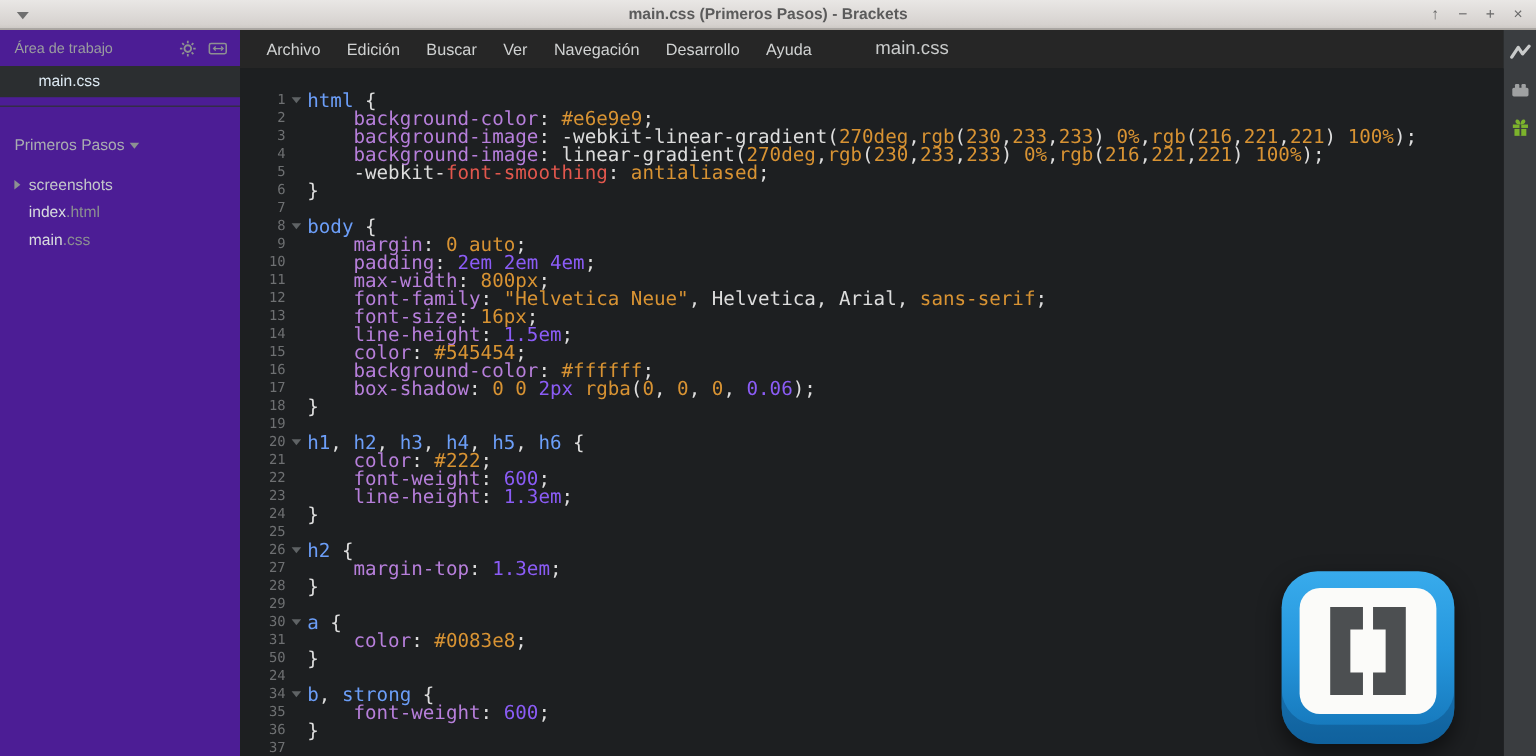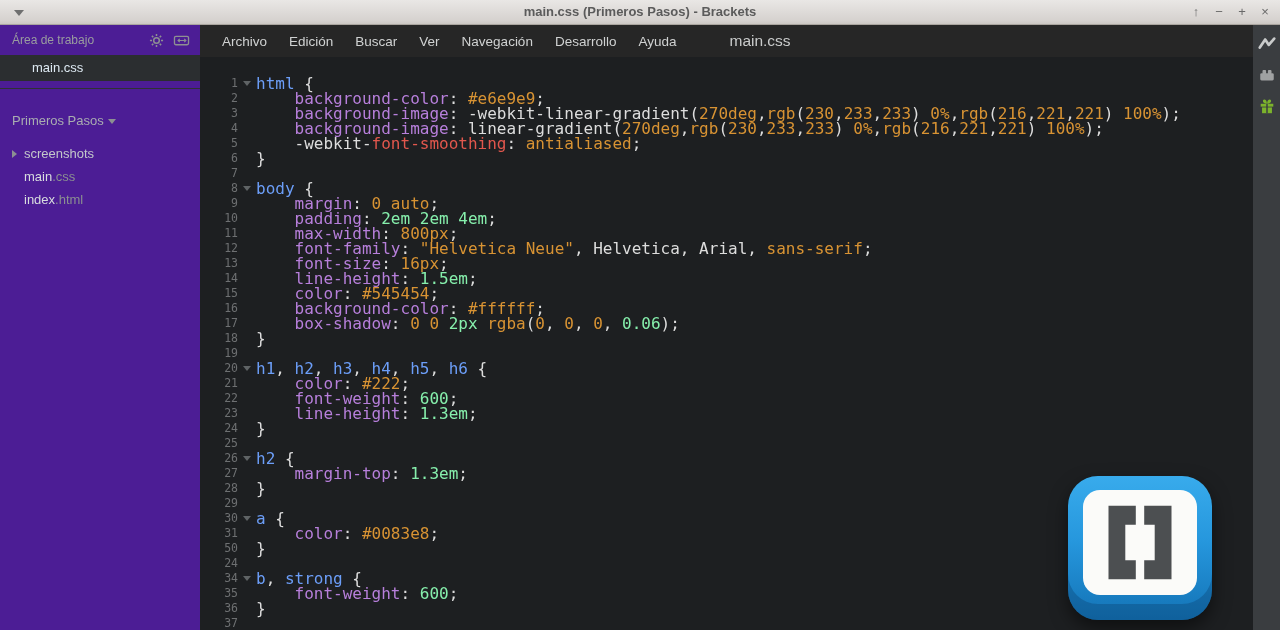--- a/index.html
+++ b/index.html
@@ -60,21 +60,21 @@
   .cl{height:15px;display:flex;align-items:stretch;}
   .ln{width:38px;flex:none;text-align:right;font-size:11.5px;line-height:15px;color:#6e7072;}
   .fold{width:18px;flex:none;display:flex;align-items:center;justify-content:center;}
   .tri{width:0;height:0;border-left:4px solid transparent;border-right:4px solid transparent;
     border-top:5px solid #5f6365;}
   .code{white-space:pre;font-size:16px;line-height:15px;}
   .tok-d{color:#dddddd;}
   .tok-t{color:#6c9ef8;}
   .tok-p{color:#b77fdb;}
   .tok-a{color:#d89333;}
-  .tok-n{color:#86efac;}
+  .tok-n{color:#8b5cf6;}
   .tok-e{color:#e2574d;}
 
   
   .logo{position:absolute;left:1068px;top:476px;width:144px;height:144px;border-radius:30px;
     background:linear-gradient(180deg,#38abec 0%,#2697dd 45%,#1373b6 100%);
     box-shadow:inset 0 -16px 0 rgba(8,60,105,0.33), 0 8px 18px rgba(0,0,0,0.5);}
   .logo-inner{position:absolute;left:15px;top:14px;right:15px;bottom:25px;
     background:#fbfbf9;border-radius:17px;}
   .logo-inner svg{position:absolute;left:0;top:0;width:100%;height:100%;}
 </style>
@@ -120,27 +120,27 @@
       <span class="ph-caret"></span>
     </div>
 
     <div class="tree">
       <div class="tree-item">
         <span class="ti-caret"></span>
         <span class="ti-label">screenshots</span>
       </div>
       <div class="tree-item">
         <span class="ti-indent"></span>
+        <span class="ti-base">index</span>
+          <span class="ti-ext">.html</span>
+      </div>
+      <div class="tree-item">
+        <span class="ti-indent"></span>
         <span class="ti-base">main</span>
           <span class="ti-ext">.css</span>
-      </div>
-      <div class="tree-item">
-        <span class="ti-indent"></span>
-        <span class="ti-base">index</span>
-          <span class="ti-ext">.html</span>
       </div>
     </div>
   </div>
 
   <div class="menubar">
     <div id="menu-items" style="display:flex;align-items:center;">
         <div class="menu-item">Archivo</div>
         <div class="menu-item">Edición</div>
         <div class="menu-item">Buscar</div>
         <div class="menu-item">Ver</div>

